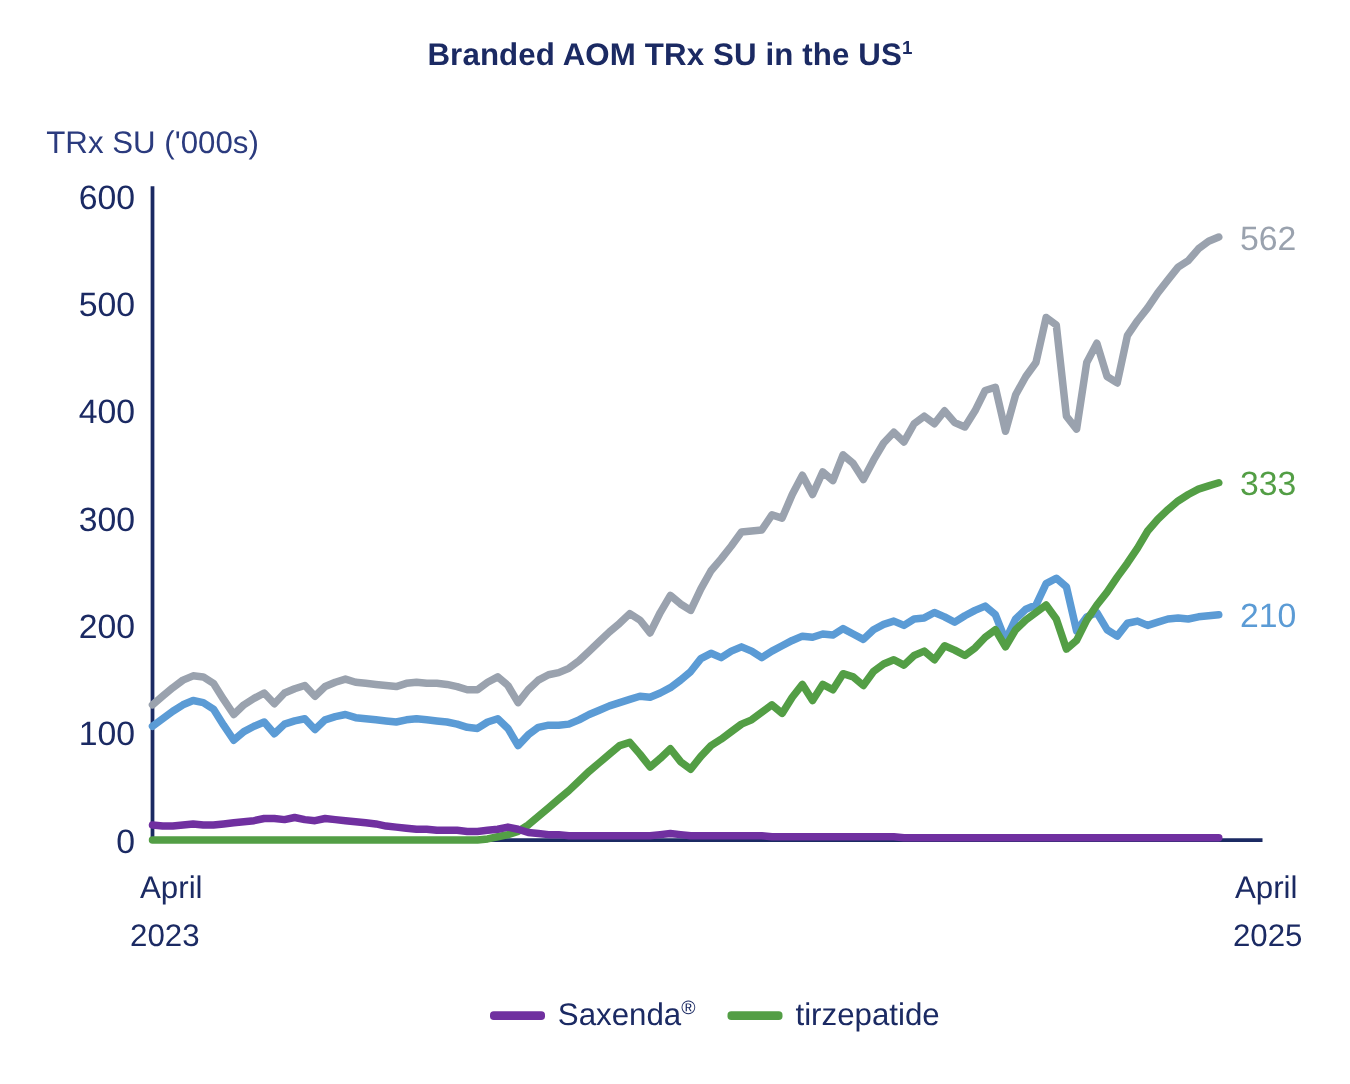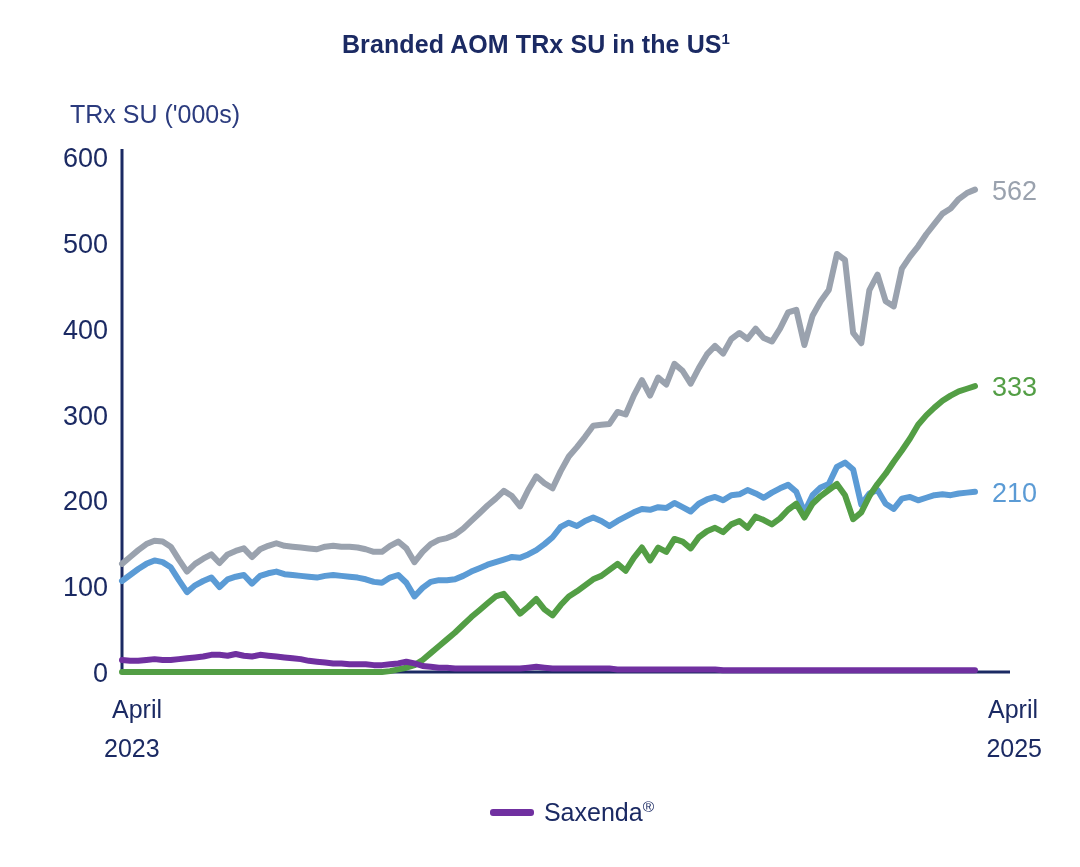--- a/index.html
+++ b/index.html
@@ -29,21 +29,21 @@
     font-weight: bold;
     color: #1B2A63;
     letter-spacing: 0.1px;
   }
   .chart-title sup {
     font-size: 0.6em;
     vertical-align: super;
   }
   .ylabel {
     position: absolute;
-    left: 70px;
+    left: 37px;
     top: 100px;
     font-size: 25px;
     color: #2B3B7E;
   }
   .plot-svg {
     position: absolute;
     left: 0;
     top: 0;
   }
   .tick-label {
@@ -126,15 +126,19 @@
         <text x="1038" y="718" class="xtick-label" text-anchor="end">April</text>
         <text x="1042" y="757" class="xtick-label" text-anchor="end">2025</text>
       </g>
   </svg>
 
   <div class="legend">
     <div class="legend-item">
       <span class="legend-swatch" style="background:#7030A0"></span>
       <span class="legend-label"><span>Saxenda</span><sup>®</sup></span>
     </div>
+    <div class="legend-item">
+      <span class="legend-swatch" style="background:#539E45"></span>
+      <span class="legend-label"><span>tirzepatide</span><sup></sup></span>
+    </div>
   </div>
 
 </div>
 
 </body></html>

